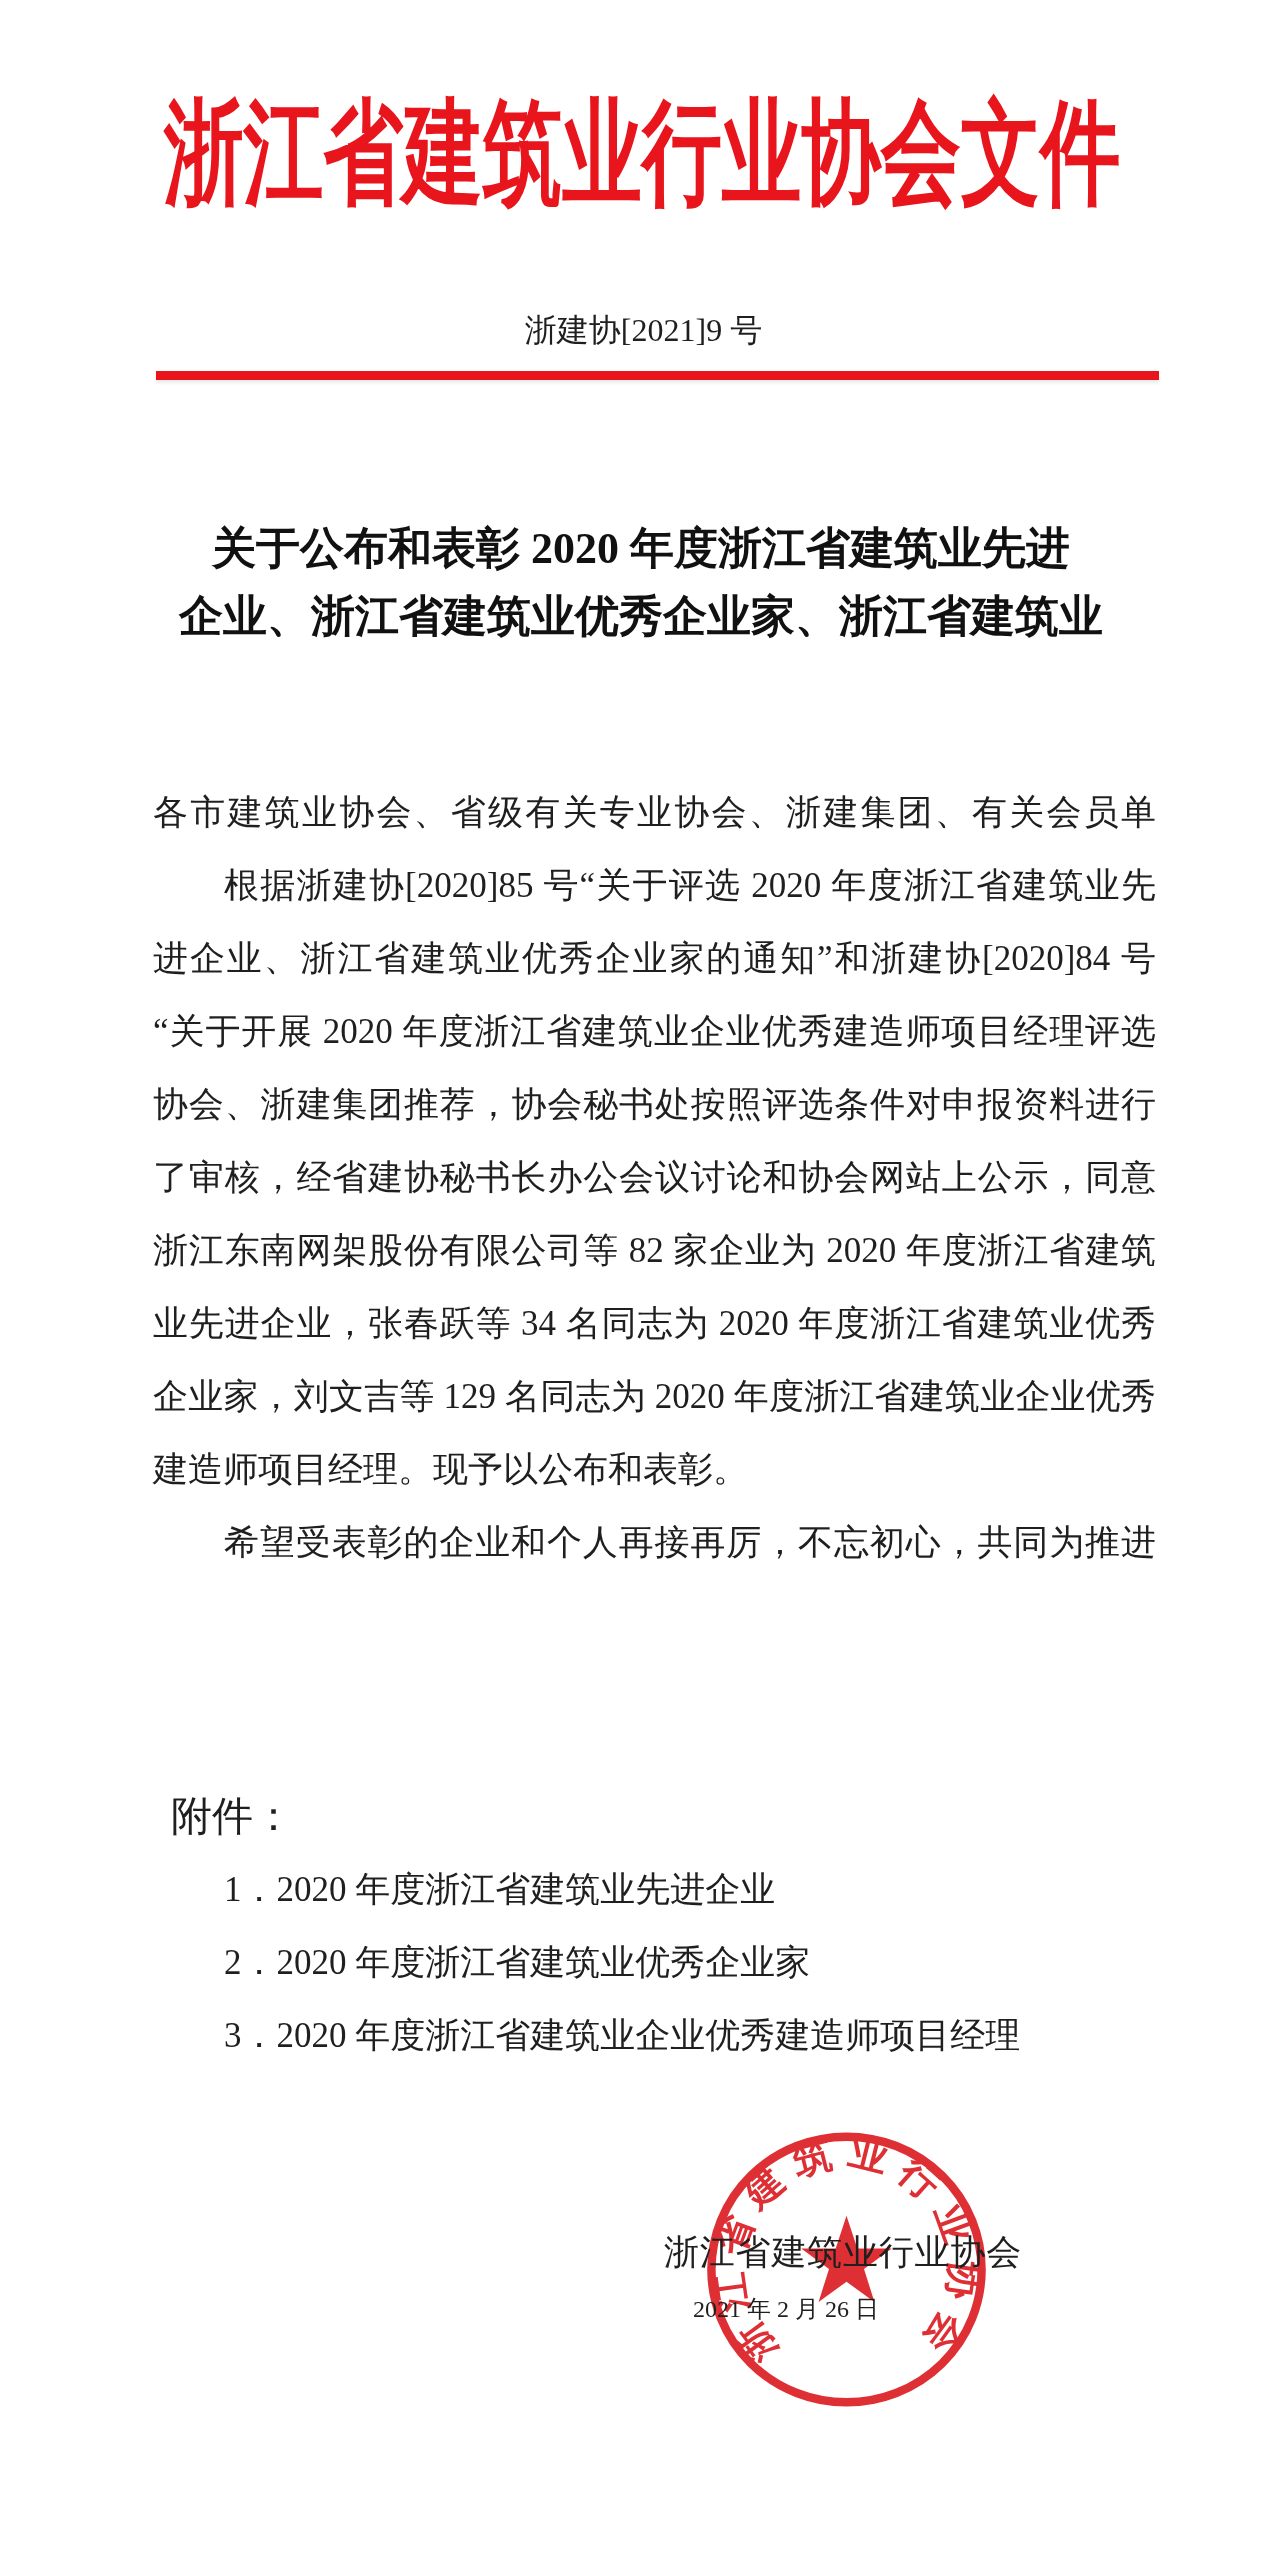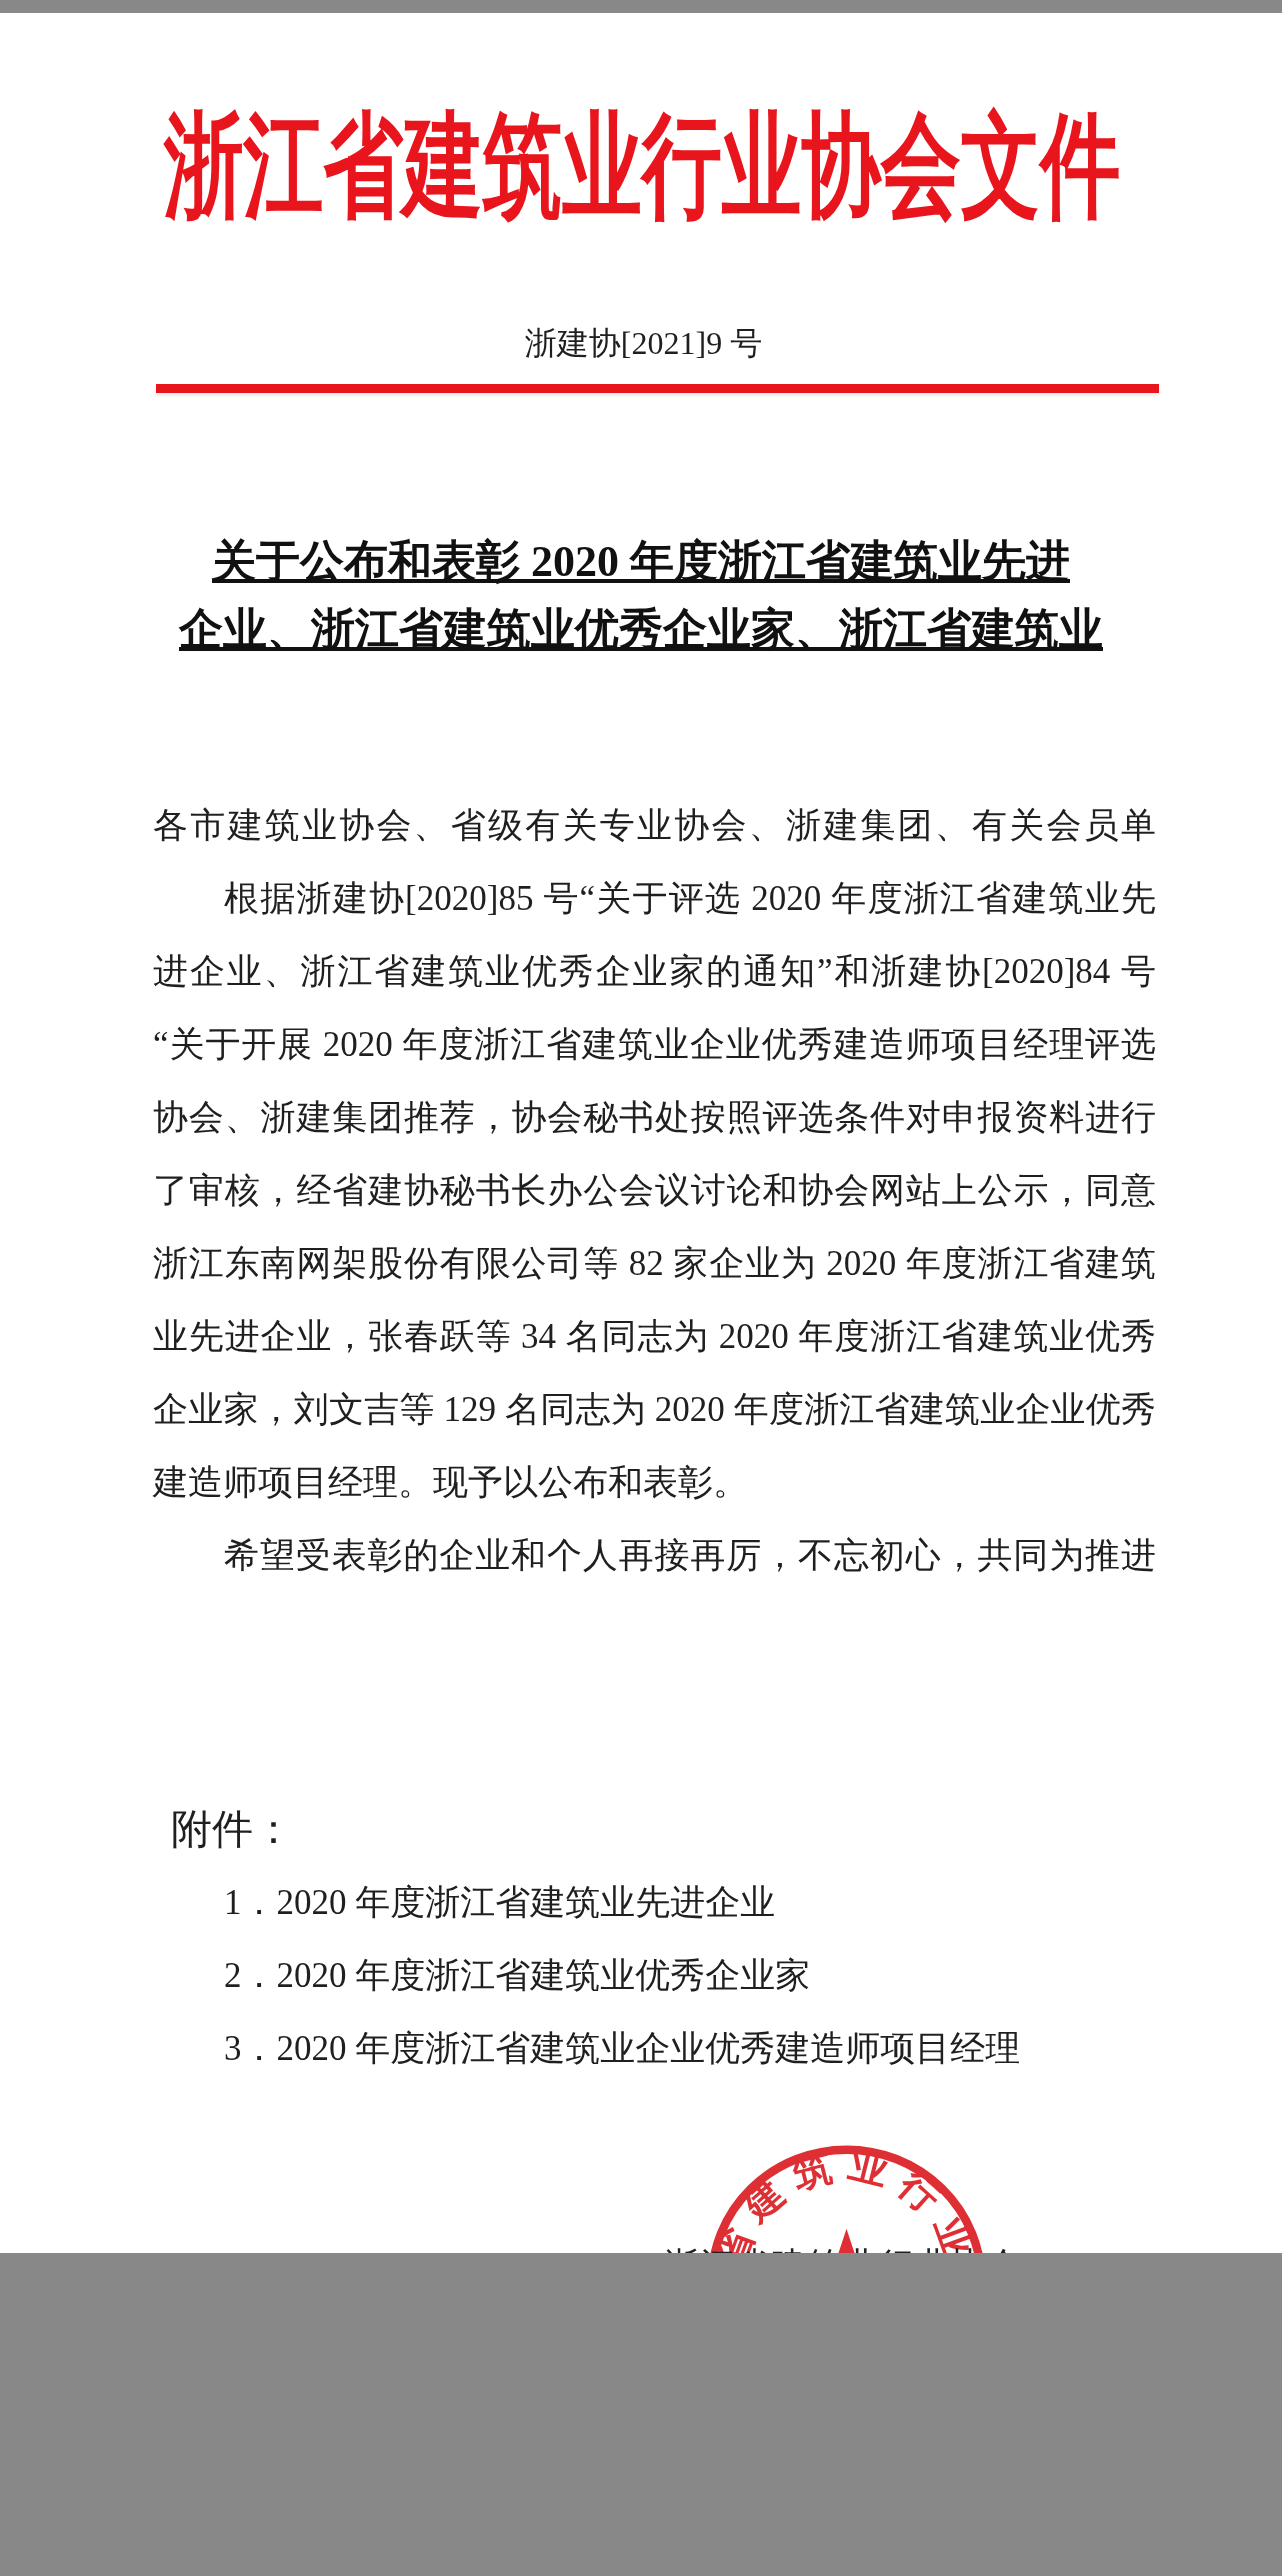--- a/index.html
+++ b/index.html
@@ -7,22 +7,22 @@
     --rule-red: #e8151d;
     --seal-red: #dd2329;
     --text-black: #1f1f1f;
     --page-bg: #ffffff;
   }
   * { margin: 0; padding: 0; box-sizing: border-box; }
   html, body { background: #888; }
   .page {
     position: relative;
     width: 1283px;
-    height: 2240px;
-    margin: 13px auto;
+    height: 2576px;
+    margin: 0 auto;
     background: var(--page-bg);
     font-family: "Liberation Serif", "DejaVu Serif", serif;
     color: var(--text-black);
     overflow: hidden;
   }
 
   
   .letterhead {
     position: absolute;
     top: 94px;
@@ -69,21 +69,20 @@
   .notice-title {
     position: absolute;
     top: 515px;
     left: 104px;
     width: 1074px;
     text-align: center;
     font-size: 44px;
     font-weight: bold;
     line-height: 68px;
     color: #111;
-    text-decoration: underline;
   }
 
   
   .notice-body {
     position: absolute;
     top: 776px;
     left: 153px;
     width: 1003px;
     font-size: 35px;
     line-height: 73px;

